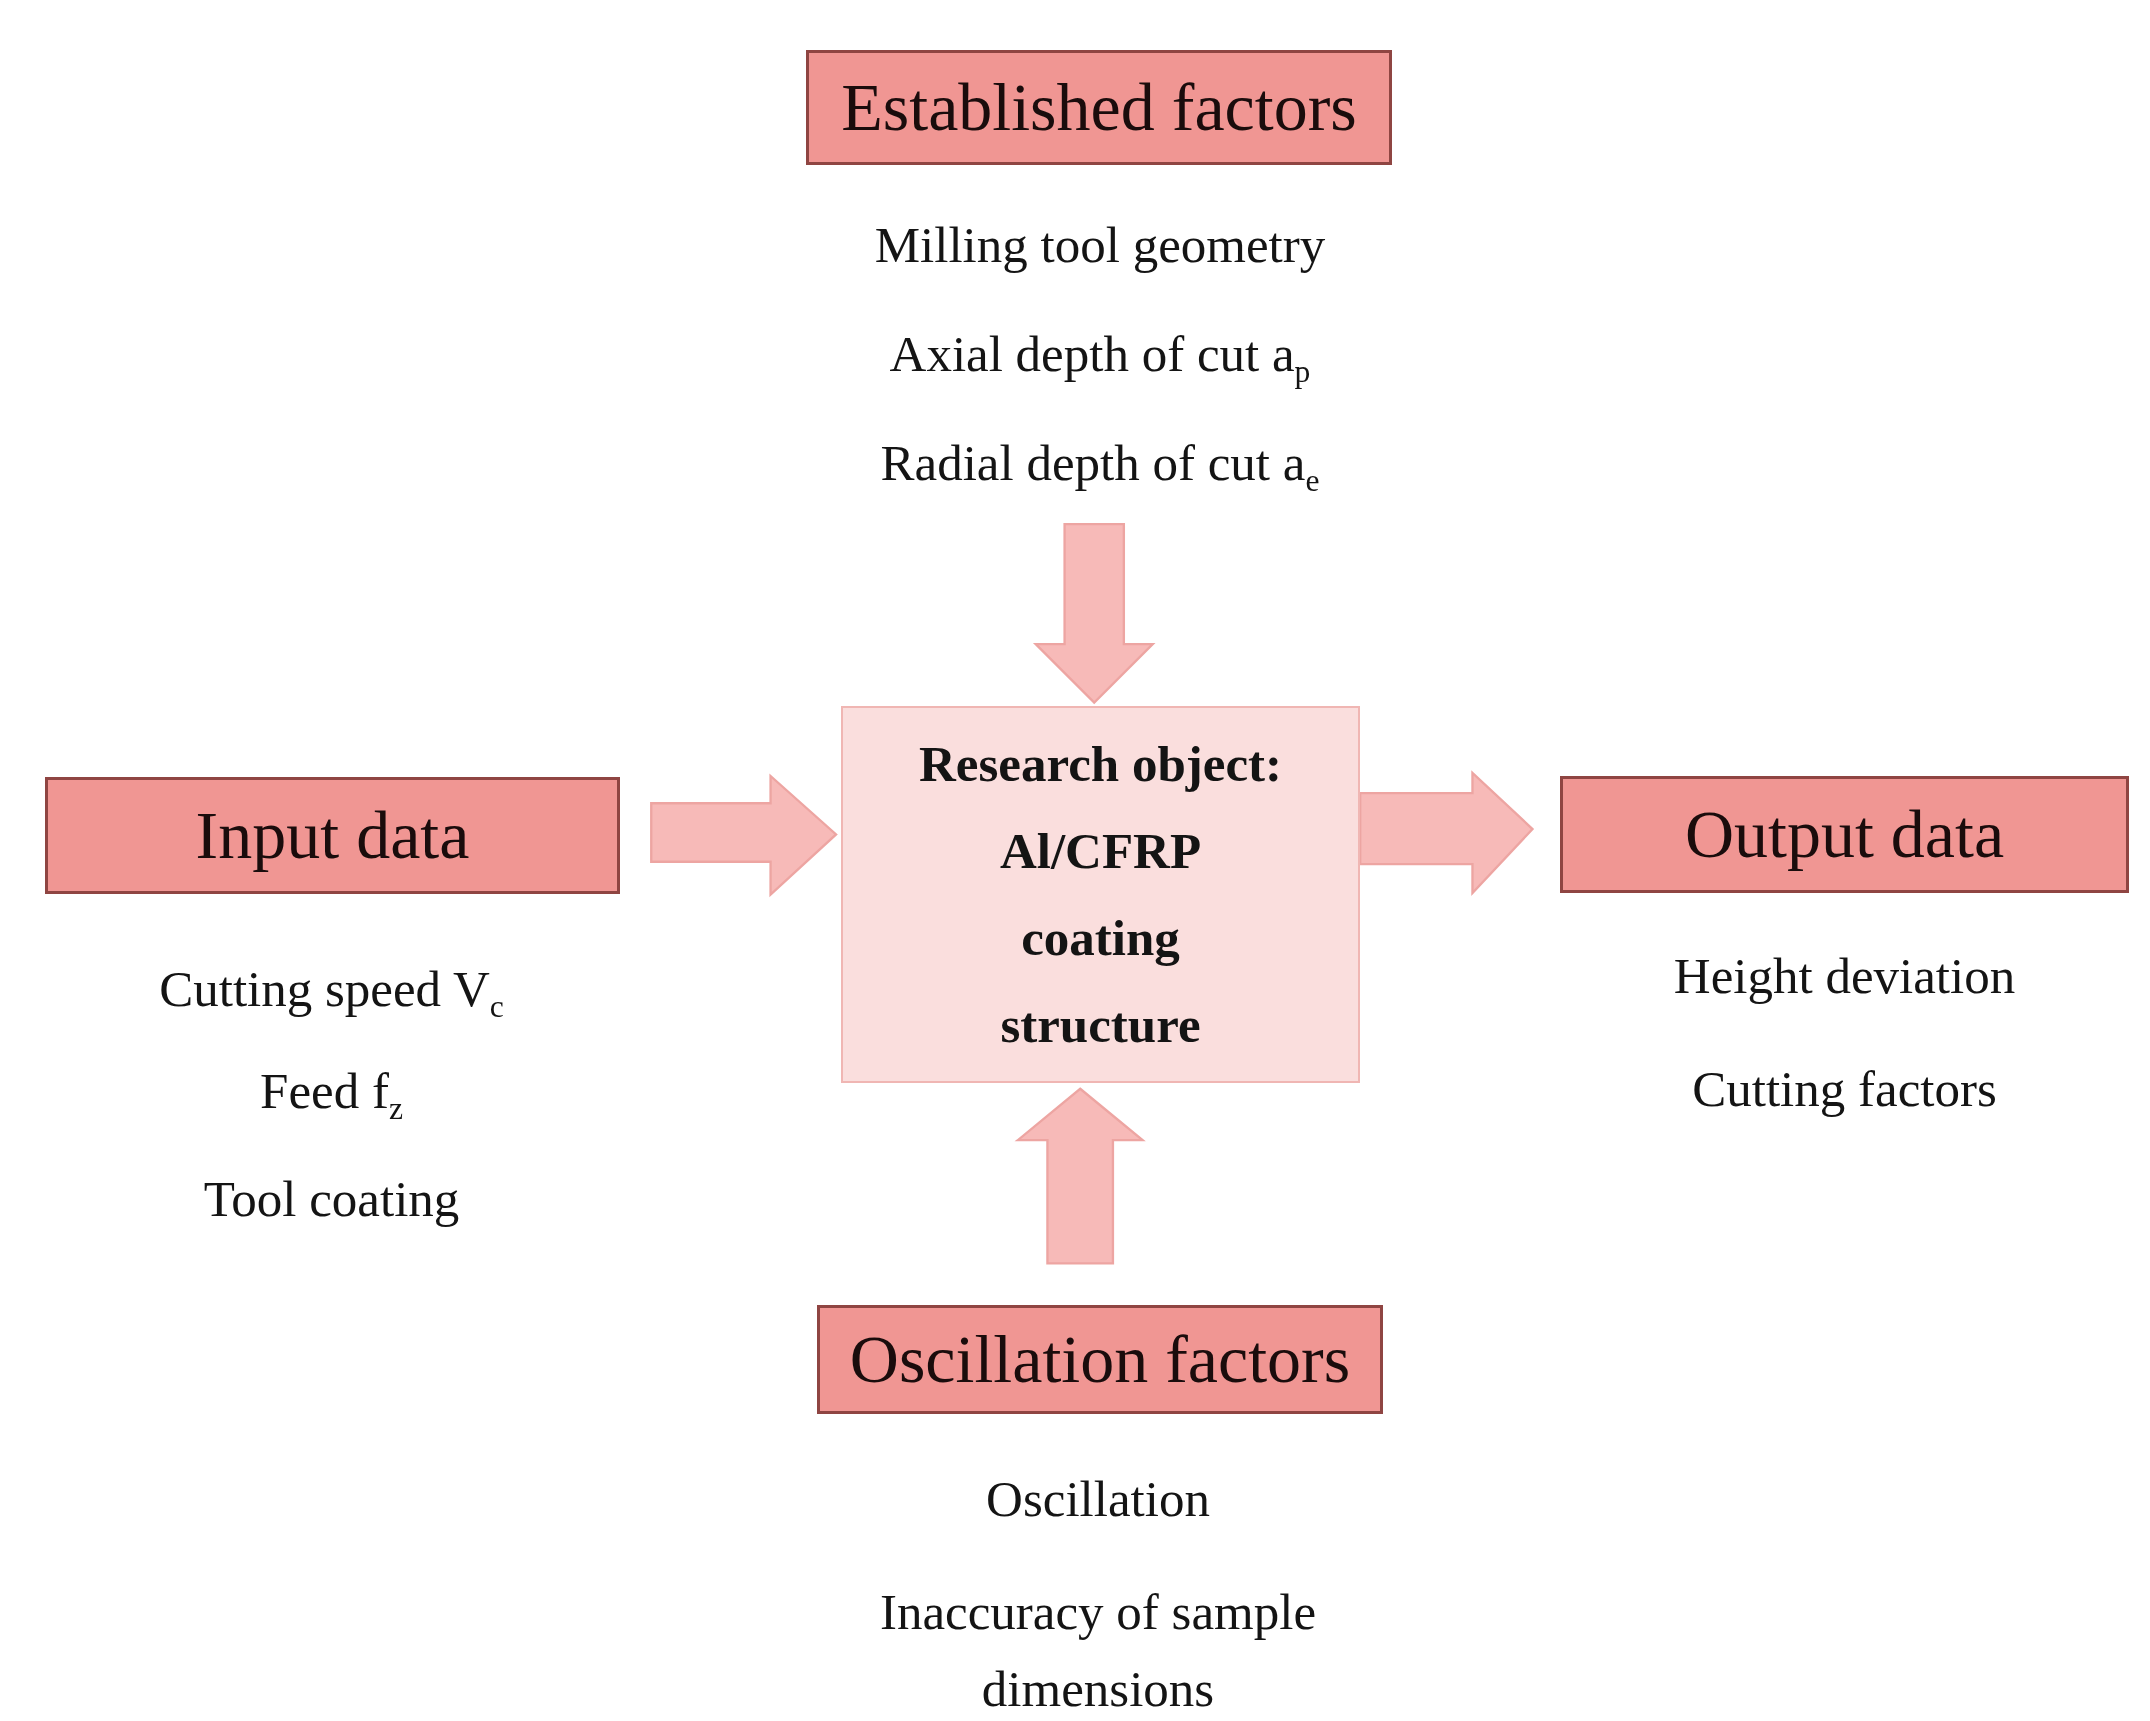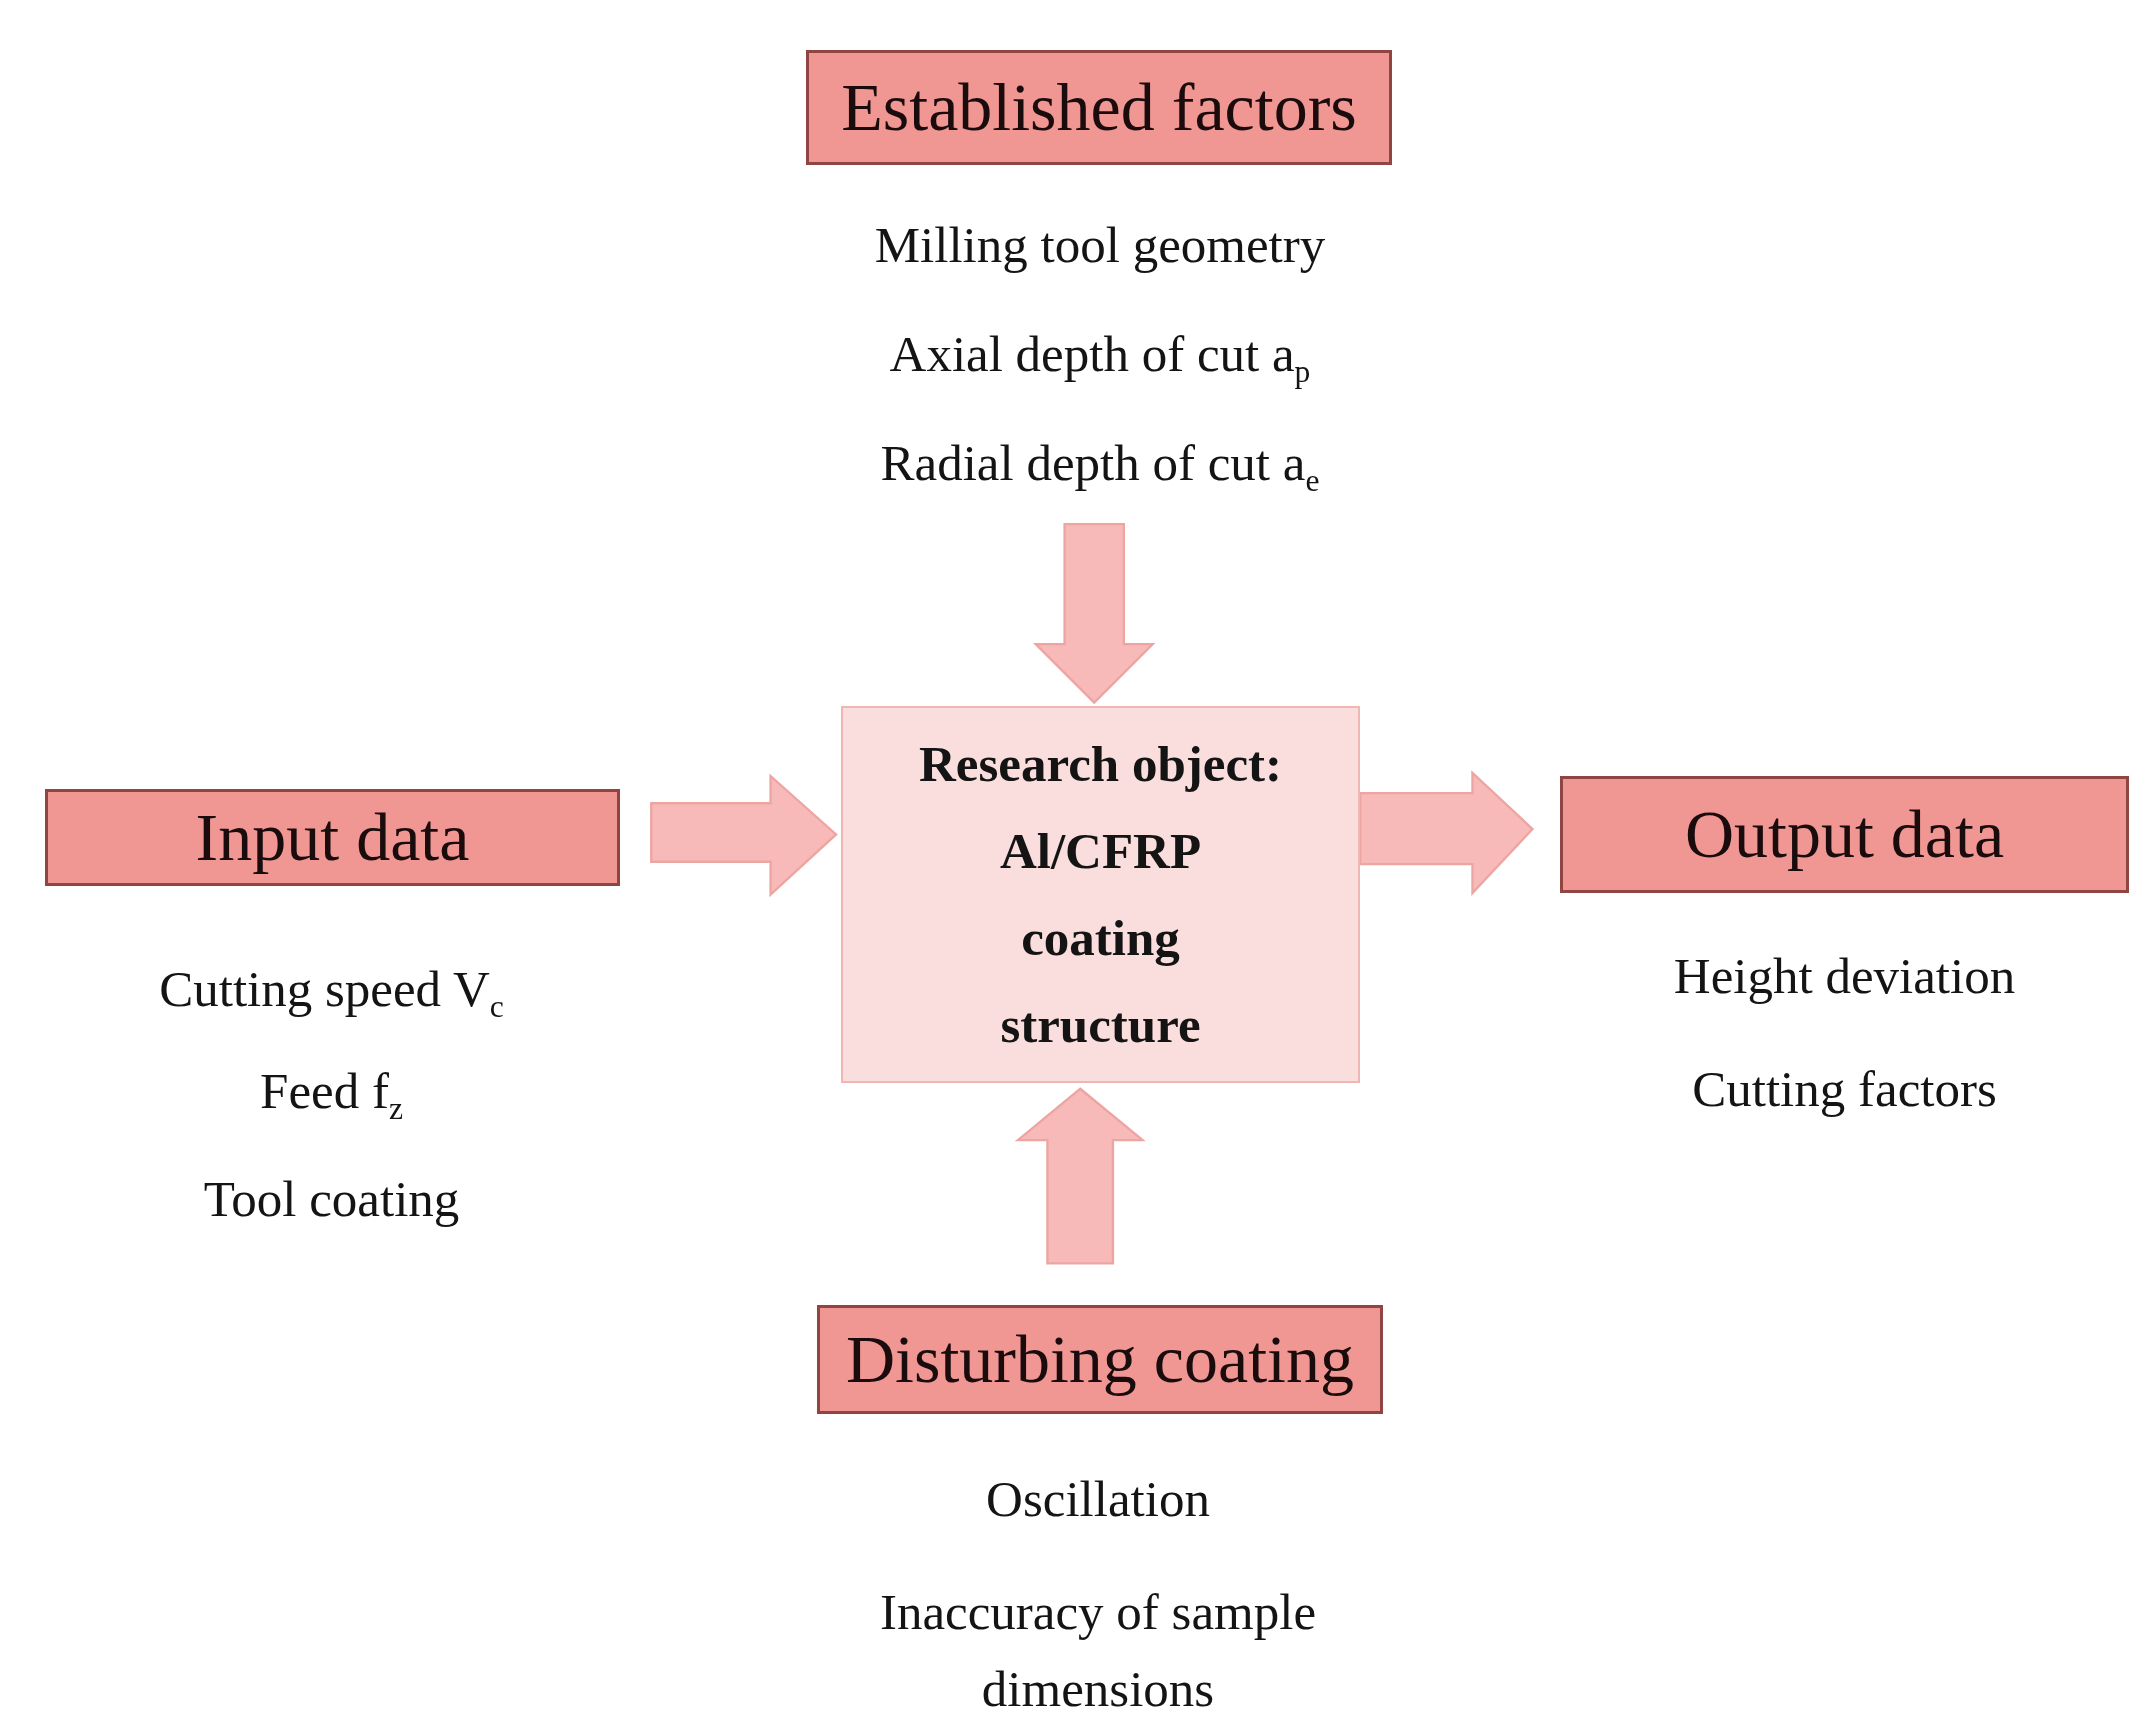--- a/index.html
+++ b/index.html
@@ -81,32 +81,32 @@
 <div class="abs txt" style="left:749px;top:313px;width:702px;"><span>Axial depth of cut a</span><sub>p</sub></div>
 <div class="abs txt" style="left:749px;top:422px;width:702px;"><span>Radial depth of cut a</span><sub>e</sub></div>
 
 <div class="abs center-box" style="left:841px;top:706px;width:519px;height:377px;">
   <div class="cline">Research object:</div>
   <div class="cline">Al/CFRP</div>
   <div class="cline">coating</div>
   <div class="cline">structure</div>
 </div>
 
-<div class="abs label-box" style="left:45px;top:777px;width:575px;height:97px;margin-top:12px;">
+<div class="abs label-box" style="left:45px;top:777px;width:575px;height:117px;">
   <span class="label">Input data</span>
 </div>
 <div class="abs txt" style="left:47px;top:948px;width:569px;"><span>Cutting speed V</span><sub>c</sub></div>
 <div class="abs txt" style="left:47px;top:1050px;width:569px;"><span>Feed f</span><sub>z</sub></div>
 <div class="abs txt" style="left:47px;top:1158px;width:569px;"><span>Tool coating</span><sub></sub></div>
 
 <div class="abs label-box" style="left:1560px;top:776px;width:569px;height:117px;">
   <span class="label">Output data</span>
 </div>
 <div class="abs txt" style="left:1560px;top:935px;width:569px;"><span>Height deviation</span><sub></sub></div>
 <div class="abs txt" style="left:1560px;top:1048px;width:569px;"><span>Cutting factors</span><sub></sub></div>
 
 <div class="abs label-box" style="left:817px;top:1305px;width:566px;height:109px;">
-  <span class="label">Disturbing coating</span>
+  <span class="label">Oscillation factors</span>
 </div>
 <div class="abs txt" style="left:786px;top:1458px;width:624px;"><span>Oscillation</span><sub></sub></div>
 <div class="abs txt" style="left:786px;top:1571px;width:624px;"><span>Inaccuracy of sample</span><sub></sub></div>
 <div class="abs txt" style="left:786px;top:1648px;width:624px;"><span>dimensions</span><sub></sub></div>
 
 
 </body></html>

